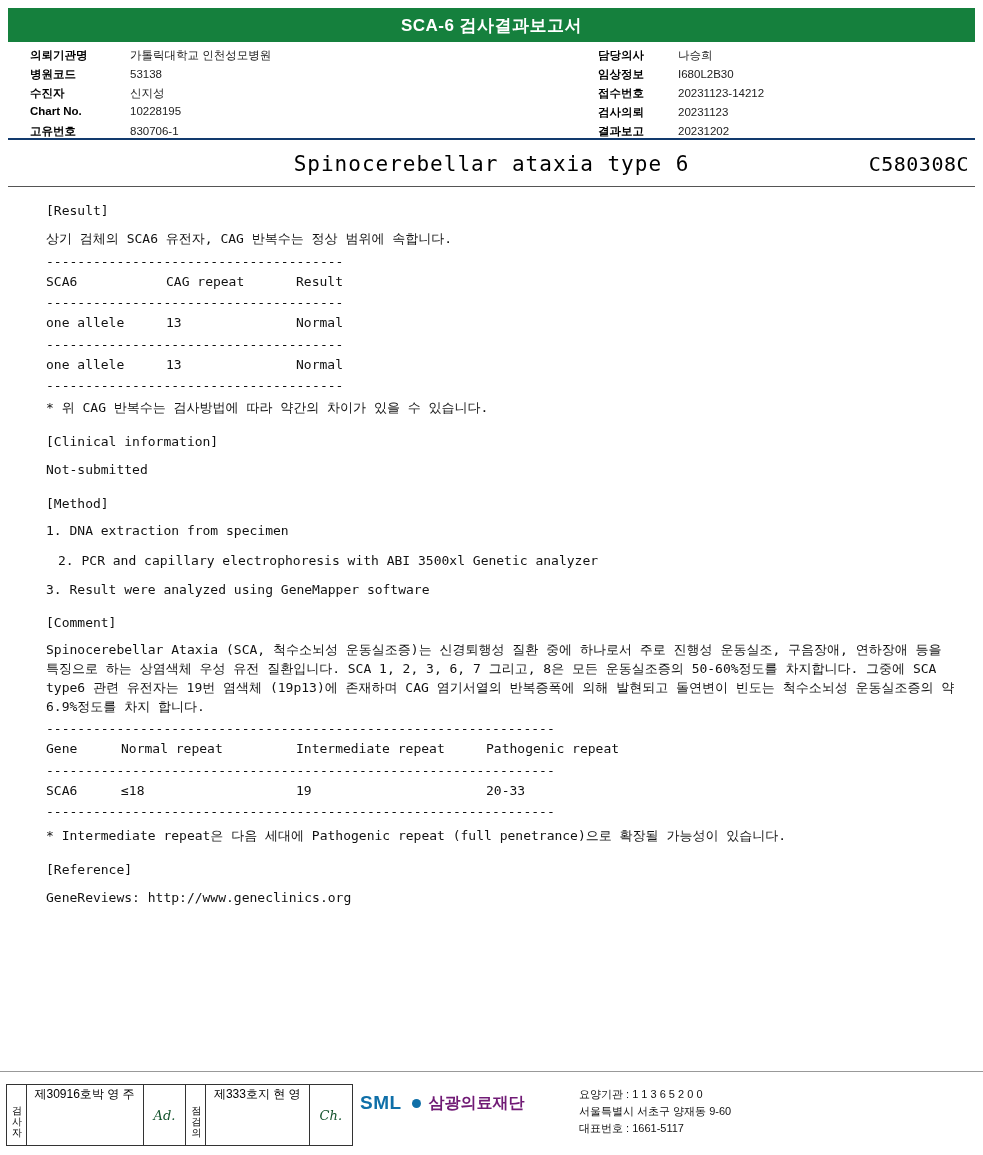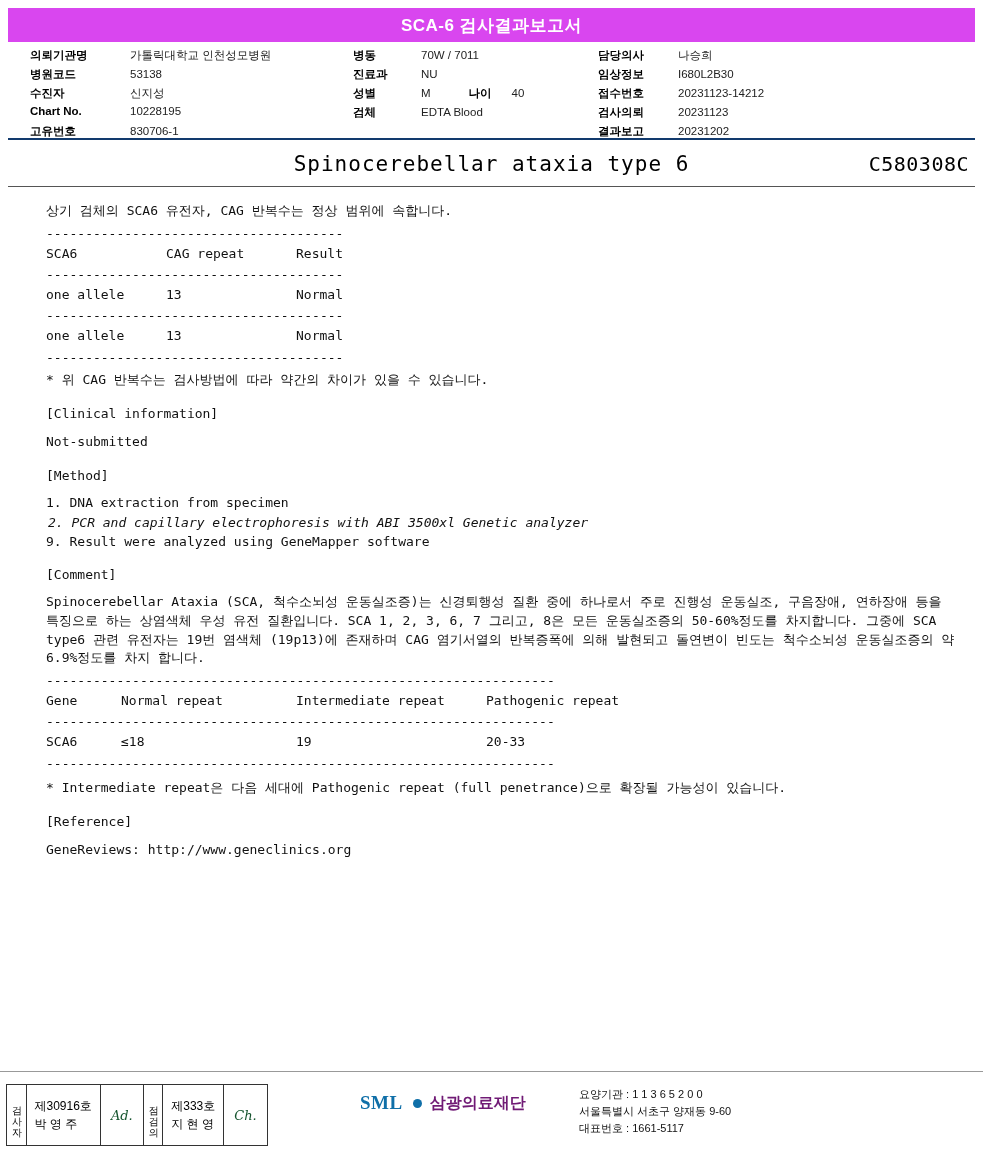--- a/index.html
+++ b/index.html
@@ -19,21 +19,21 @@
     position: relative;
     width: 983px;
     height: 1155px;
     box-sizing: border-box;
   }
 
   
   .title-bar {
     margin: 8px 8px 0 8px;
     height: 34px;
-    background: #d946ef;
+    background: #15803d;
     color: #ffffff;
     display: flex;
     align-items: center;
     justify-content: center;
     font-size: 17px;
     font-weight: bold;
     letter-spacing: 0.5px;
   }
 
   
@@ -188,21 +188,21 @@
   .sb-cell:last-child { border-right: none; }
   .vtext {
     writing-mode: vertical-rl;
     text-orientation: upright;
     font-size: 10px;
     letter-spacing: 1px;
     line-height: 1.05;
   }
   .sb-name {
     display: flex;
-    flex-direction: column;
+    flex-direction: row;
     justify-content: center;
     align-items: flex-start;
     padding: 0 8px;
     font-size: 12px;
     line-height: 1.5;
     white-space: nowrap;
   }
   .sb-sig {
     font-family: "DejaVu Serif", serif;
     font-style: italic;
@@ -213,21 +213,21 @@
 
   .org {
     position: absolute;
     left: 360px;
     top: 20px;
     display: flex;
     align-items: center;
     gap: 8px;
   }
   .sml-logo {
-    font-family: Liberation Serif, serif;
+    font-family: Liberation Sans, sans-serif;
     font-weight: bold;
     font-size: 19px;
     color: #0f6fa8;
     letter-spacing: 0.5px;
   }
   .sml-dot {
     display: inline-block;
     width: 9px;
     height: 9px;
     border-radius: 50%;
@@ -276,40 +276,20 @@
       <div class="hdr-row">
         <span class="hdr-label">Chart No.</span>
         <span class="hdr-value">10228195</span>
       </div>
       <div class="hdr-row">
         <span class="hdr-label">고유번호</span>
         <span class="hdr-value">830706-1</span>
       </div>
     </div>
 
-    <div class="hdr-col col2">
-      <div class="hdr-row">
-        <span class="hdr-label">병동</span>
-        <span class="hdr-value">70W / 7011</span>
-      </div>
-      <div class="hdr-row">
-        <span class="hdr-label">진료과</span>
-        <span class="hdr-value">NU</span>
-      </div>
-      <div class="hdr-row">
-        <span class="hdr-label">성별</span>
-        <span class="hdr-value">M</span>
-        <span class="age-label">나이</span>
-        <span class="hdr-value">40</span>
-      </div>
-      <div class="hdr-row">
-        <span class="hdr-label">검체</span>
-        <span class="hdr-value">EDTA Blood</span>
-      </div>
-    </div>
 
     <div class="hdr-col col3">
       <div class="hdr-row">
         <span class="hdr-label">담당의사</span>
         <span class="hdr-value">나승희</span>
       </div>
       <div class="hdr-row">
         <span class="hdr-label">임상정보</span>
         <span class="hdr-value">I680L2B30</span>
       </div>
@@ -329,20 +309,21 @@
 
   </div>
 
   <div class="test-band">
     <div class="test-title">Spinocerebellar ataxia type 6</div>
     <div class="test-code">C580308C</div>
   </div>
 
   <div class="report-body">
 
+    <div class="section-label">[Result]</div>
 
     <div class="plain">상기 검체의 SCA6 유전자, CAG 반복수는 정상 범위에 속합니다.</div>
 
     <div class="rule">--------------------------------------</div>
 
     <table class="rtab">
       <tbody>
           <tr>
         <td class="c-a">SCA6</td>
         <td class="c-b">CAG repeat</td>
@@ -377,22 +358,22 @@
 
     <div class="rule">--------------------------------------</div>
 
     <div class="plain">* 위 CAG 반복수는 검사방법에 따라 약간의 차이가 있을 수 있습니다.</div>
 
     <div class="section-label">[Clinical information]</div>
     <div class="plain">Not-submitted</div>
 
     <div class="section-label">[Method]</div>
     <div class="plain" style="line-height:1.35;margin-bottom:0;">1. DNA extraction from specimen</div>
-    <div class="plain" style="line-height:1.35;margin:2px;font-style:italic;">2. PCR and capillary electrophoresis with ABI 3500xl Genetic analyzer</div>
-    <div class="plain" style="line-height:1.35;margin:0;">9. Result were analyzed using GeneMapper software</div>
+    <div class="plain" style="line-height:1.35;margin:12px;">2. PCR and capillary electrophoresis with ABI 3500xl Genetic analyzer</div>
+    <div class="plain" style="line-height:1.35;margin:0;">3. Result were analyzed using GeneMapper software</div>
 
     <div class="section-label">[Comment]</div>
     <div class="comment-par">Spinocerebellar Ataxia (SCA, 척수소뇌성 운동실조증)는 신경퇴행성 질환 중에 하나로서 주로 진행성 운동실조, 구음장애, 연하장애 등을 특징으로 하는 상염색체 우성 유전 질환입니다. SCA 1, 2, 3, 6, 7 그리고, 8은 모든 운동실조증의 50-60%정도를 차지합니다. 그중에 SCA type6 관련 유전자는 19번 염색체 (19p13)에 존재하며 CAG 염기서열의 반복증폭에 의해 발현되고 돌연변이 빈도는 척수소뇌성 운동실조증의 약 6.9%정도를 차지 합니다.</div>
 
     <div class="rule">-----------------------------------------------------------------</div>
 
     <table class="rtab gene-tab">
       <tbody>
           <tr>
         <td class="g-a">Gene</td>

